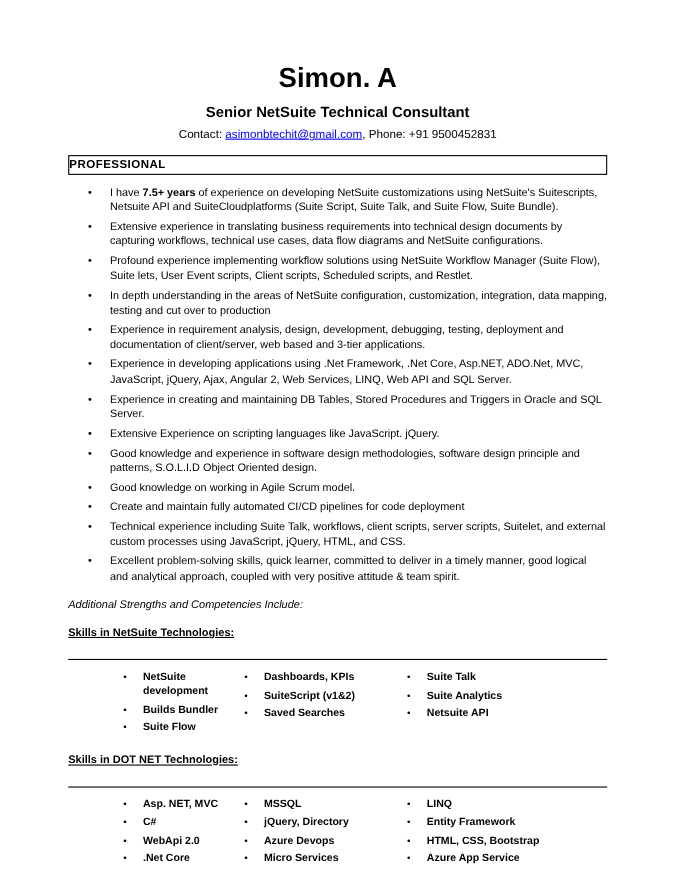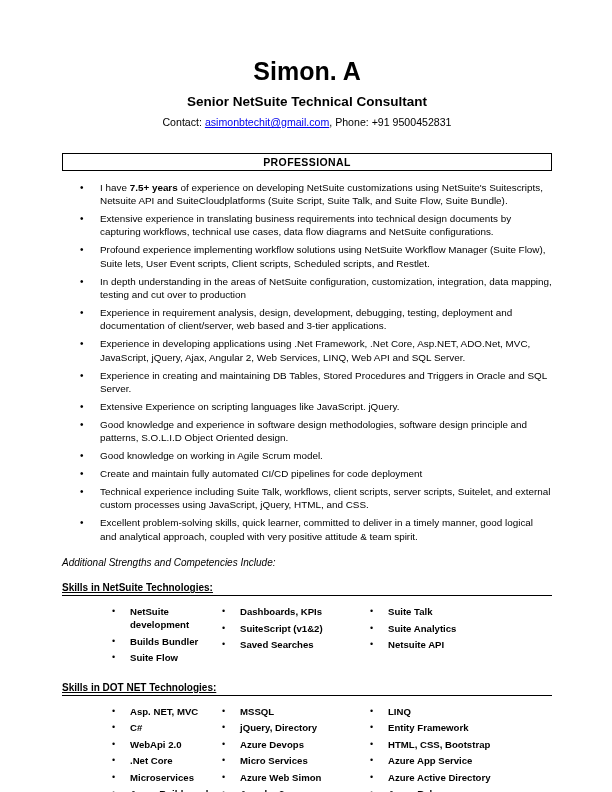--- a/index.html
+++ b/index.html
@@ -52,24 +52,24 @@
     line-height: 1.2;
   }
   .contact .email {
     color: #0000ee;
     text-decoration: underline;
   }
 
   
   .section-bar {
     border: 1.4px solid #000000;
-    margin-top: 24px;
+    margin-top: 12px;
     height: 16px;
     line-height: 16px;
-    text-align: center;
+    text-align: left;
     font-size: 10.5px;
     font-weight: bold;
     letter-spacing: 0.4px;
   }
 
   
   .bullets {
     margin-top: 10px;
   }
   .bullet-row {
@@ -99,21 +99,21 @@
     font-style: italic;
     margin-top: 14px;
     margin-left: 0px;
   }
 
   
   .skills-heading {
     font-size: 10px;
     font-weight: bold;
     margin-top: 14px;
-    padding-bottom: 2px;
+    padding-bottom: 18px;
     border-bottom: 1.4px solid #000000;
     width: 100%;
     box-sizing: border-box;
   }
   .skills-heading span { text-decoration: underline; }
 
   
   .skills-cols {
     display: flex;
     margin-top: 9px;

